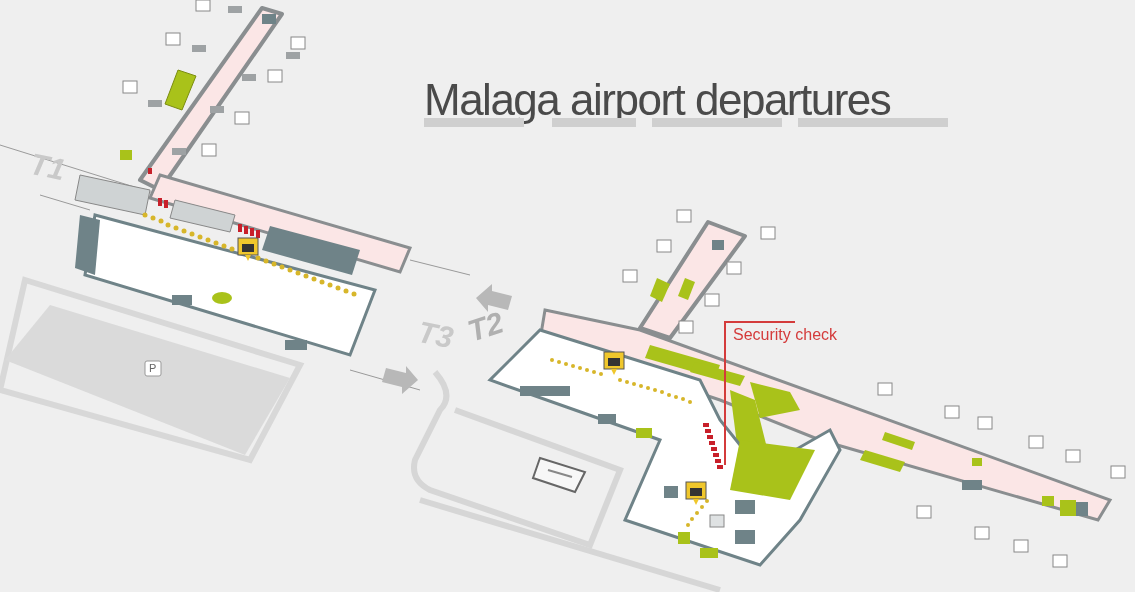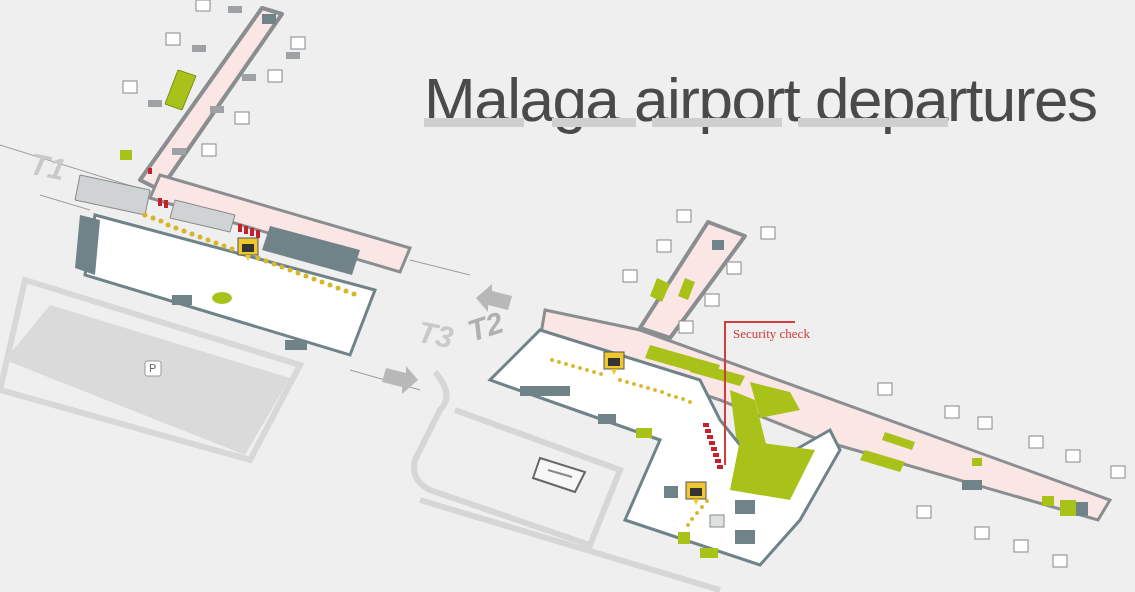--- a/index.html
+++ b/index.html
@@ -1,21 +1,21 @@
 <!DOCTYPE html>
 <html><head>
 <meta charset="utf-8">
 <style>
   html,body{margin:0;padding:0;}
   body{width:1135px;height:592px;background:#efefef;position:relative;overflow:hidden;font-family:"Liberation Sans",sans-serif;}
   #map{position:absolute;left:0;top:0;width:1135px;height:592px;}
-  .title{position:absolute;left:424px;top:62px;font-size:62px;color:#4a4a4a;letter-spacing:-1.5px;line-height:76px;white-space:nowrap;}
+  .title{position:absolute;left:424px;top:62px;font-size:44px;color:#4a4a4a;letter-spacing:-1.5px;line-height:76px;white-space:nowrap;}
   .title-shadow{position:absolute;left:424px;top:118px;height:9px;width:650px;display:flex;gap:0;}
   .title-shadow span{display:block;height:9px;background:#cfcfcf;}
-  .sec-label{position:absolute;left:733px;top:326px;font-size:13px;color:#d43b3b;white-space:nowrap;font-family:Liberation Serif, serif;}
+  .sec-label{position:absolute;left:733px;top:326px;font-size:16px;color:#d43b3b;white-space:nowrap;}
   .term{position:absolute;font-size:30px;font-weight:bold;color:#c9c9c9;font-style:italic;}
 </style>
 </head>
 <body>
 
 <svg id="map" viewBox="0 0 1135 592" xmlns="http://www.w3.org/2000/svg">
 
   <g stroke="#9a9a9a" stroke-width="1" fill="none">
     <line x1="0" y1="145" x2="160" y2="195"></line>
     <line x1="40" y1="195" x2="90" y2="210"></line>

